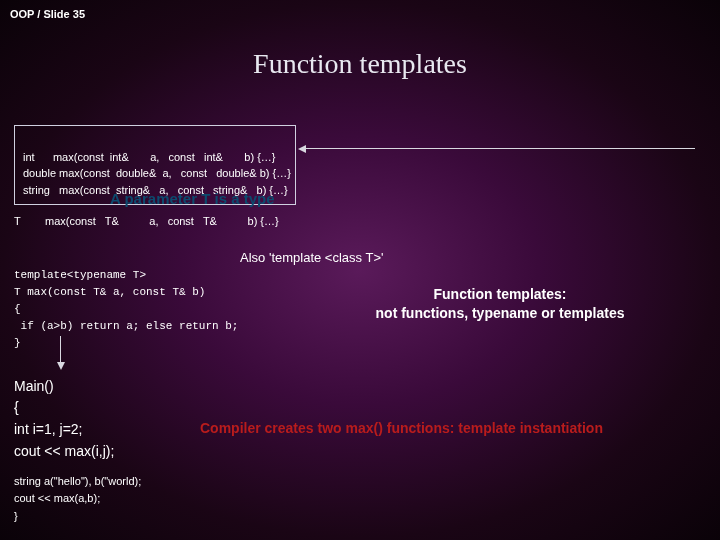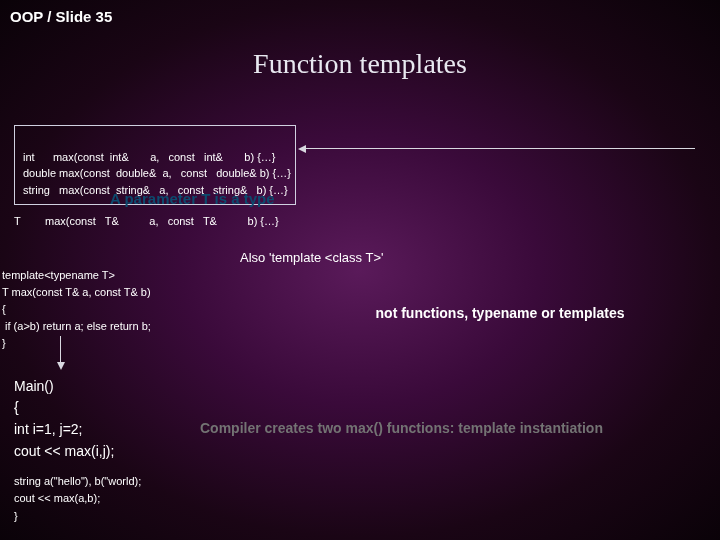--- a/index.html
+++ b/index.html
@@ -6,21 +6,21 @@
   html, body { width: 720px; height: 540px; overflow: hidden; }
   body {
     background: radial-gradient(ellipse at center, #5a1a5a 0%, #3a0a3a 35%, #1a0515 70%, #0a0208 100%);
     font-family: Arial, sans-serif;
     color: #fff;
     position: relative;
   }
   .breadcrumb {
     position: absolute;
     top: 8px; left: 10px;
-    font-size: 15px;
+    font-size: 11px;
     font-weight: bold;
     color: #fff;
   }
   .title {
     position: absolute;
     top: 48px;
     left: 0; right: 0;
     text-align: center;
     font-family: "Times New Roman", serif;
     font-size: 28px;
@@ -44,24 +44,25 @@
     color: #0c4a6e;
   }
   .generic-sig {
     position: absolute;
     top: 215px; left: 14px;
     font-size: 11px;
     white-space: pre;
   }
   .template-def {
     position: absolute;
-    top: 250px; left: 2px;
+    top: 250px; left: 14px;
     font-size: 11px;
     line-height: 1.55;
     white-space: pre;
+    font-family: Liberation Mono, monospace;
   }
   .also-note {
     position: absolute;
     top: 250px; left: 240px;
     font-size: 13px;
     color: #fff;
   }
   .ft-note {
     position: absolute;
     top: 285px; left: 340px;
@@ -77,21 +78,21 @@
     top: 354px; left: 14px;
     font-size: 14px;
     line-height: 1.55;
     white-space: pre;
   }
   .compiler-note {
     position: absolute;
     top: 420px; left: 200px;
     font-size: 14px;
     font-weight: bold;
-    color: #737373;
+    color: #b91c1c;
   }
   .string-code {
     position: absolute;
     top: 455px; left: 14px;
     font-size: 11px;
     line-height: 1.6;
     white-space: pre;
   }
   
   .arrow-line {
@@ -138,21 +139,21 @@
 <div class="template-def">
 <span>template&lt;typename T&gt;</span>
 <span>T max(const T&amp; a, const T&amp; b)</span>
 <span>{</span>
 <span> if (a&gt;b) return a; else return b;</span>
 <span>}</span></div>
 
 <div class="also-note">Also 'template &lt;class T&gt;'</div>
 
 <div class="ft-note">
-  <br>
+  <span>Function templates:</span><br>
   <span>not functions, typename or templates</span>
 </div>
 
 <div class="main-code">
 <span>Main()</span>
 <span>{</span>
 <span>int i=1, j=2;</span>
 <span>cout &lt;&lt; max(i,j);</span></div>
 
 <div class="compiler-note">Compiler creates two max() functions: template instantiation</div>

